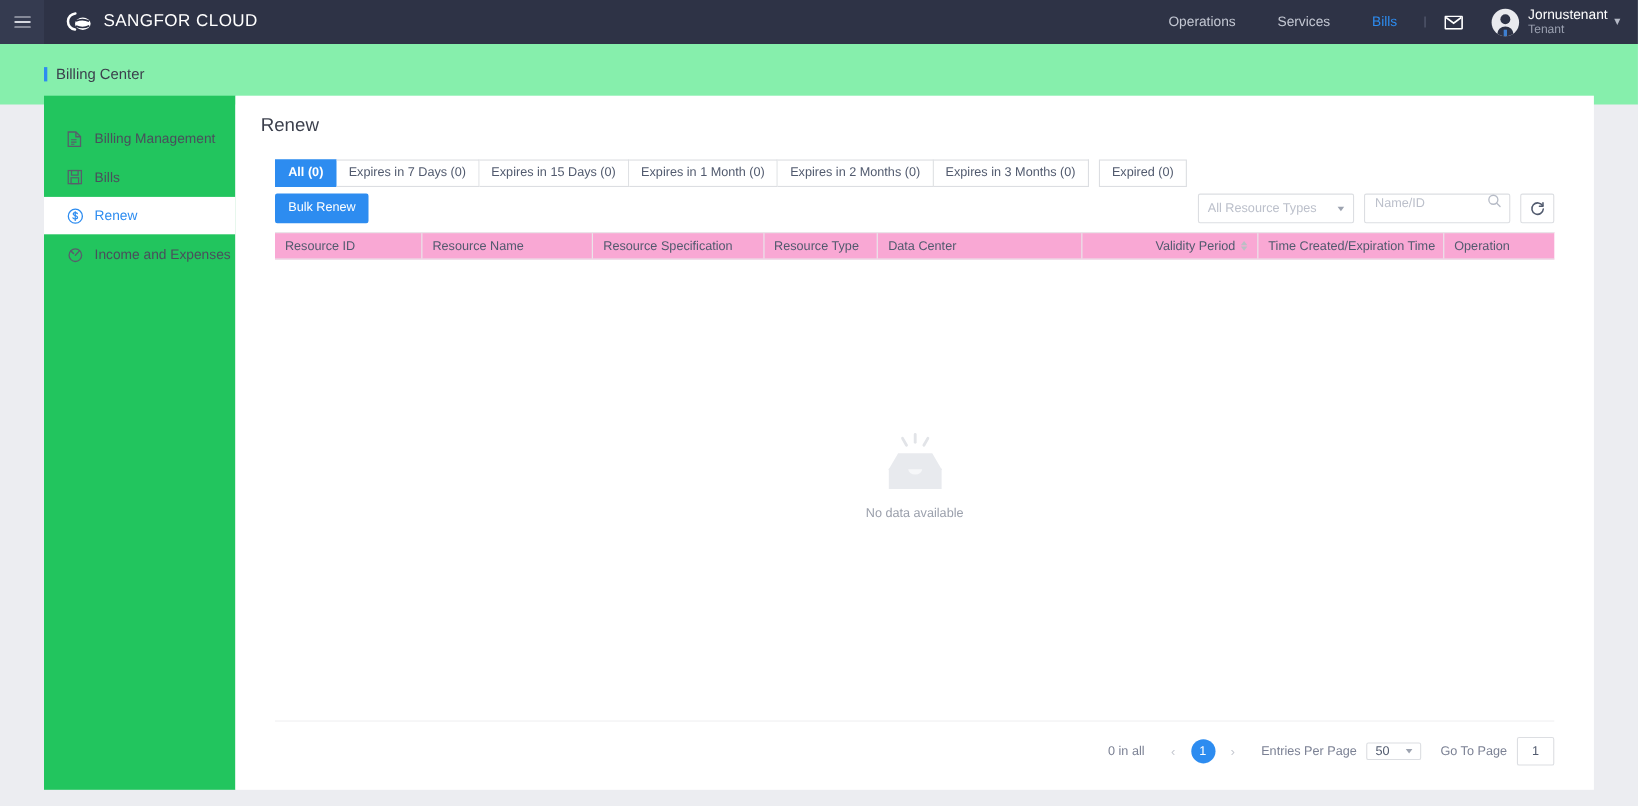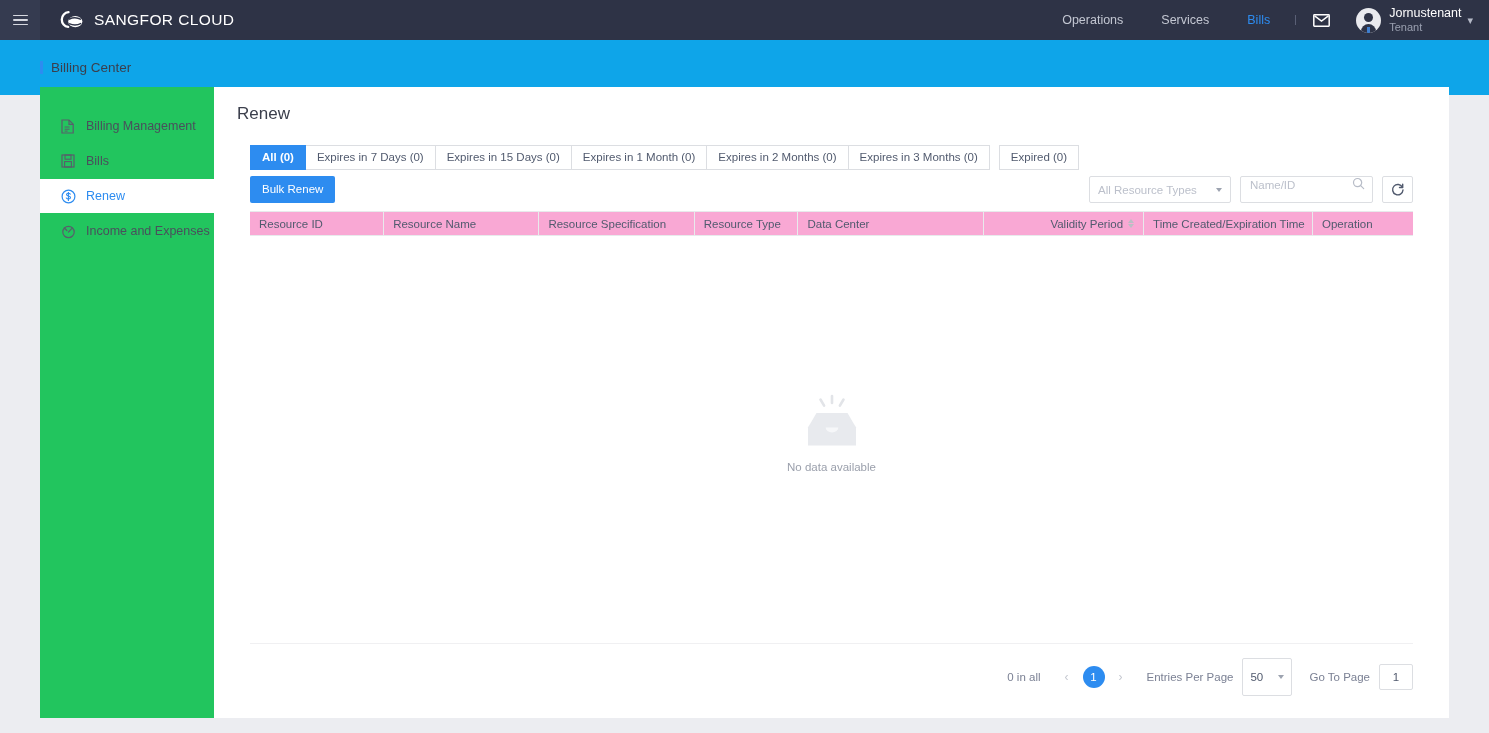--- a/index.html
+++ b/index.html
@@ -69,21 +69,21 @@
   .user-name { color: #ffffff; font-size: 12.5px; white-space: nowrap; }
   .user-role { color: #9aa0b0; font-size: 11px; }
   .caret-down {
     margin-left: 6px; color: #b5bac7; font-size: 11px; line-height: 1;
   }
 
   
   .crumbbar {
     position: absolute; top: 40px; left: 0;
     width: 1489px; height: 55px;
-    background: #0ea5e9;
+    background: #86efac;
     display: flex; align-items: center;
   }
   .crumb-accent {
     width: 3px; height: 13px; background: #2d8cf0; margin-left: 40px; margin-right: 8px;
   }
   .crumb-text { color: #3b3f4c; font-size: 13.5px; }
 
   
   .shell {
     position: absolute; top: 87px; left: 40px;
@@ -205,21 +205,21 @@
   .pg-arrow {
     width: 18px; text-align: center; color: #c5c8d0; font-size: 12px; cursor: pointer;
   }
   .pg-num {
     width: 22px; height: 22px; border-radius: 50%; background: #2d8cf0;
     color: #ffffff; font-size: 11.5px; display: flex; align-items: center;
     justify-content: center; margin: 0 7px; cursor: pointer;
   }
   .pg-label { font-size: 11.5px; color: #7b8194; margin-left: 17px; margin-right: 9px; }
   .pg-select {
-    width: 50px; height: 38px; border: 1px solid #dcdee2; border-radius: 2px;
+    width: 50px; height: 16px; border: 1px solid #dcdee2; border-radius: 2px;
     display: flex; align-items: center; justify-content: space-between;
     padding: 0 7px; cursor: pointer; background: #ffffff;
   }
   .pg-select span { font-size: 11.5px; color: #515a6e; }
   .pg-input {
     width: 34px; height: 26px; border: 1px solid #dcdee2; border-radius: 2px;
     text-align: center; font-size: 11.5px; color: #515a6e; outline: none;
     font-family: "Liberation Sans", sans-serif;
   }
 </style>

